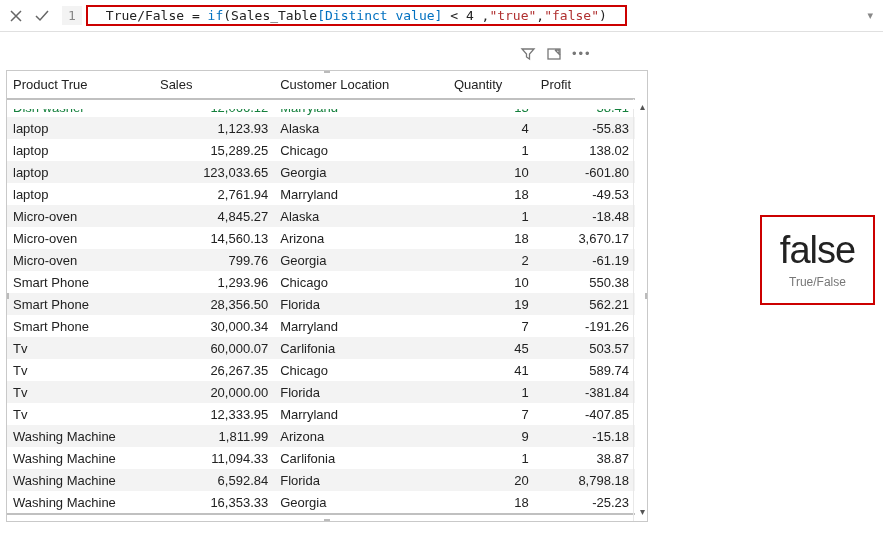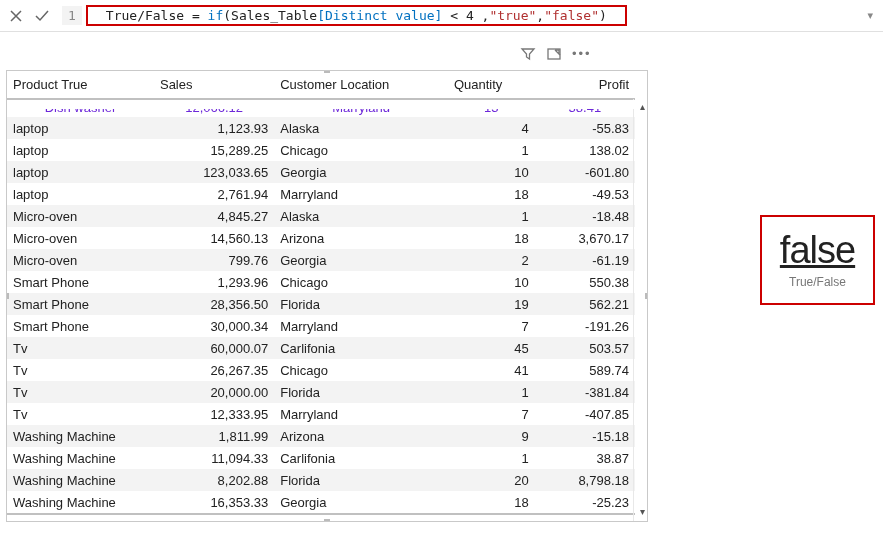--- a/index.html
+++ b/index.html
@@ -107,24 +107,23 @@
     font-size: 13px;
     white-space: nowrap;
   }
   tbody td {
     padding: 3.5px 6px;
     font-size: 13px;
     white-space: nowrap;
   }
   tbody tr.cut td {
     position: relative;
-    color: #6d28d9;
+    color: #15803d;
     padding-top: 0;
     padding-bottom: 2px;
-    text-align: center;
   }
   tbody tr.cut td::after {
     content:"";
     position:absolute;
     top:0; left:0; right:0;
     height:9px;
     background:#fff;
   }
   tbody tr.alt td { background: #f3f3f3; }
   .num { text-align: right; }
@@ -145,21 +144,20 @@
     flex-direction: column;
     align-items:center;
     justify-content:center;
   }
   .card-value {
     font-size: 38px;
     font-weight: 300;
     color: #222;
     letter-spacing: -1px;
     line-height: 1;
-    text-decoration: underline;
   }
   .card-label {
     font-size: 12px;
     color: #777;
     margin-top: 6px;
   }
 </style>
 </head>
 <body>
 
@@ -212,21 +210,21 @@
         <col style="width:130px">
         <col style="width:65px">
         <col style="width:75px">
     </colgroup>
     <thead>
       <tr>
         <th>Product True</th>
         <th class="num" style="text-align:left">Sales</th>
         <th>Customer Location</th>
         <th class="num" style="text-align:left">Quantity</th>
-        <th class="num" style="text-align:right">Profit</th>
+        <th class="num" style="text-align:left">Profit</th>
       </tr>
     </thead>
     <tbody id="tbody">
         <tr class="cut">
           <td>Dish washer</td>
           <td class="num">12,066.12</td>
           <td>Marryland</td>
           <td class="num">13</td>
           <td class="num">38.41</td>
         </tr>
@@ -337,21 +335,21 @@
         </tr>
         <tr>
           <td>Washing Machine</td>
           <td class="num">11,094.33</td>
           <td>Carlifonia</td>
           <td class="num">1</td>
           <td class="num">38.87</td>
         </tr>
         <tr class="alt">
           <td>Washing Machine</td>
-          <td class="num">8,202.88</td>
+          <td class="num">6,592.84</td>
           <td>Florida</td>
           <td class="num">20</td>
           <td class="num">8,798.18</td>
         </tr>
         <tr>
           <td>Washing Machine</td>
           <td class="num">16,353.33</td>
           <td>Georgia</td>
           <td class="num">18</td>
           <td class="num">-25.23</td>

